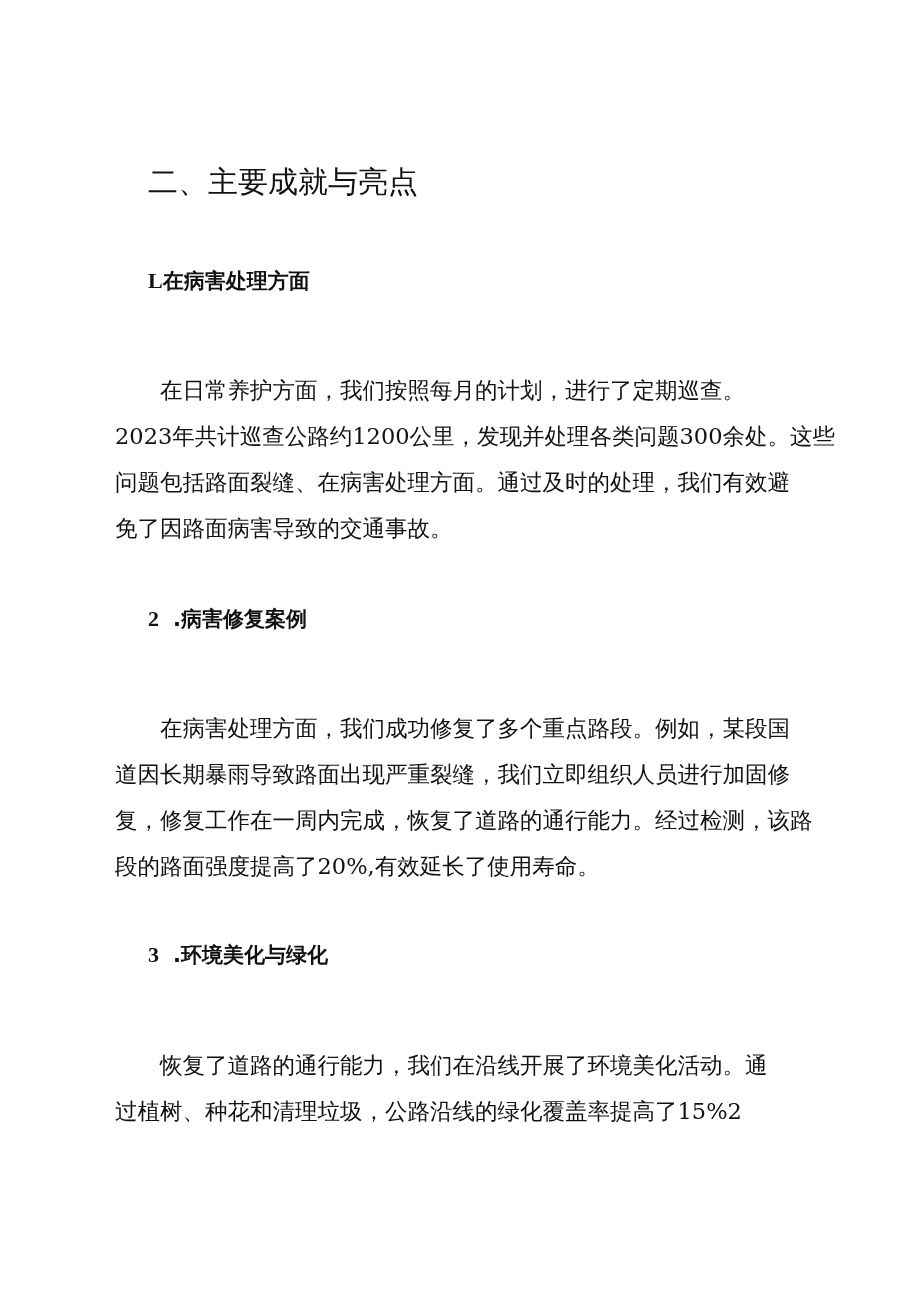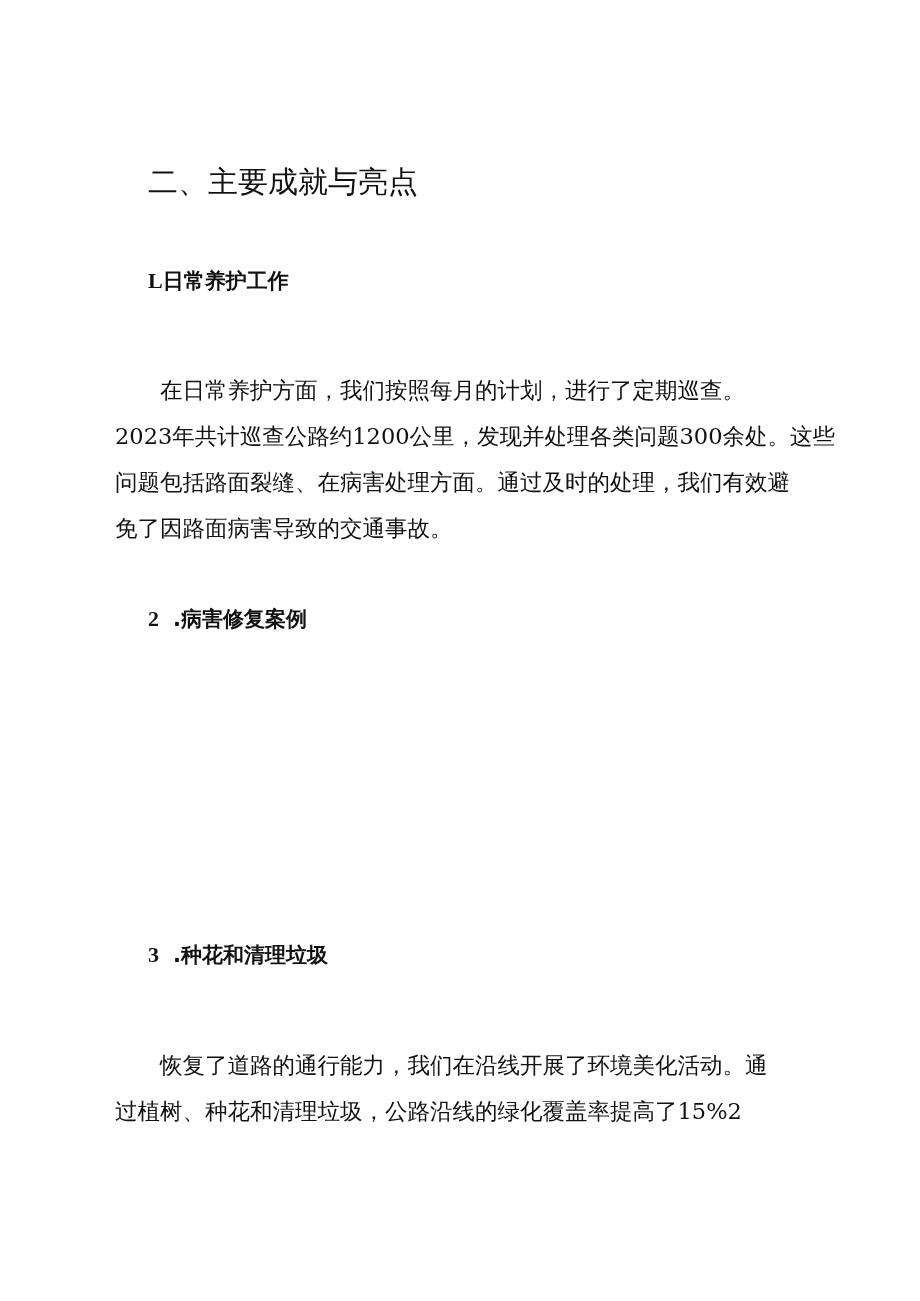--- a/index.html
+++ b/index.html
@@ -67,34 +67,40 @@
     .para { text-indent: 0; }
   </style>
 </head>
 <body>
 
 <div class="page">
 
   <h1 class="h1">二、主要成就与亮点</h1>
 
   <h2 class="h2" style="top:266px;">
-    <span class="num">L</span><span>日常养护工作</span>
+    <span class="num">L</span><span>在病害处理方面</span>
   </h2>
   <div class="para" style="top:355px;">
     <span class="line first">在日常养护方面，我们按照每月的计划，进行了定期巡查。</span>
     <span class="line">2023年共计巡查公路约1200公里，发现并处理各类问题300余处。这些</span>
     <span class="line">问题包括路面裂缝、在病害处理方面。通过及时的处理，我们有效避</span>
     <span class="line">免了因路面病害导致的交通事故。</span>
   </div>
 
   <h2 class="h2" style="top:604px;">
     <span class="num">2</span><span class="gap"></span><span>.病害修复案例</span>
   </h2>
+  <div class="para" style="top:693px;">
+    <span class="line first">在病害处理方面，我们成功修复了多个重点路段。例如，某段国</span>
+    <span class="line">道因长期暴雨导致路面出现严重裂缝，我们立即组织人员进行加固修</span>
+    <span class="line">复，修复工作在一周内完成，恢复了道路的通行能力。经过检测，该路</span>
+    <span class="line">段的路面强度提高了20%,有效延长了使用寿命。</span>
+  </div>
 
   <h2 class="h2" style="top:940px;">
-    <span class="num">3</span><span class="gap"></span><span>.种花和清理垃圾</span>
+    <span class="num">3</span><span class="gap"></span><span>.环境美化与绿化</span>
   </h2>
   <div class="para" style="top:1030px;">
     <span class="line first">恢复了道路的通行能力，我们在沿线开展了环境美化活动。通</span>
     <span class="line">过植树、种花和清理垃圾，公路沿线的绿化覆盖率提高了15%2</span>
   </div>
 
 </div>
 
 </body></html>

